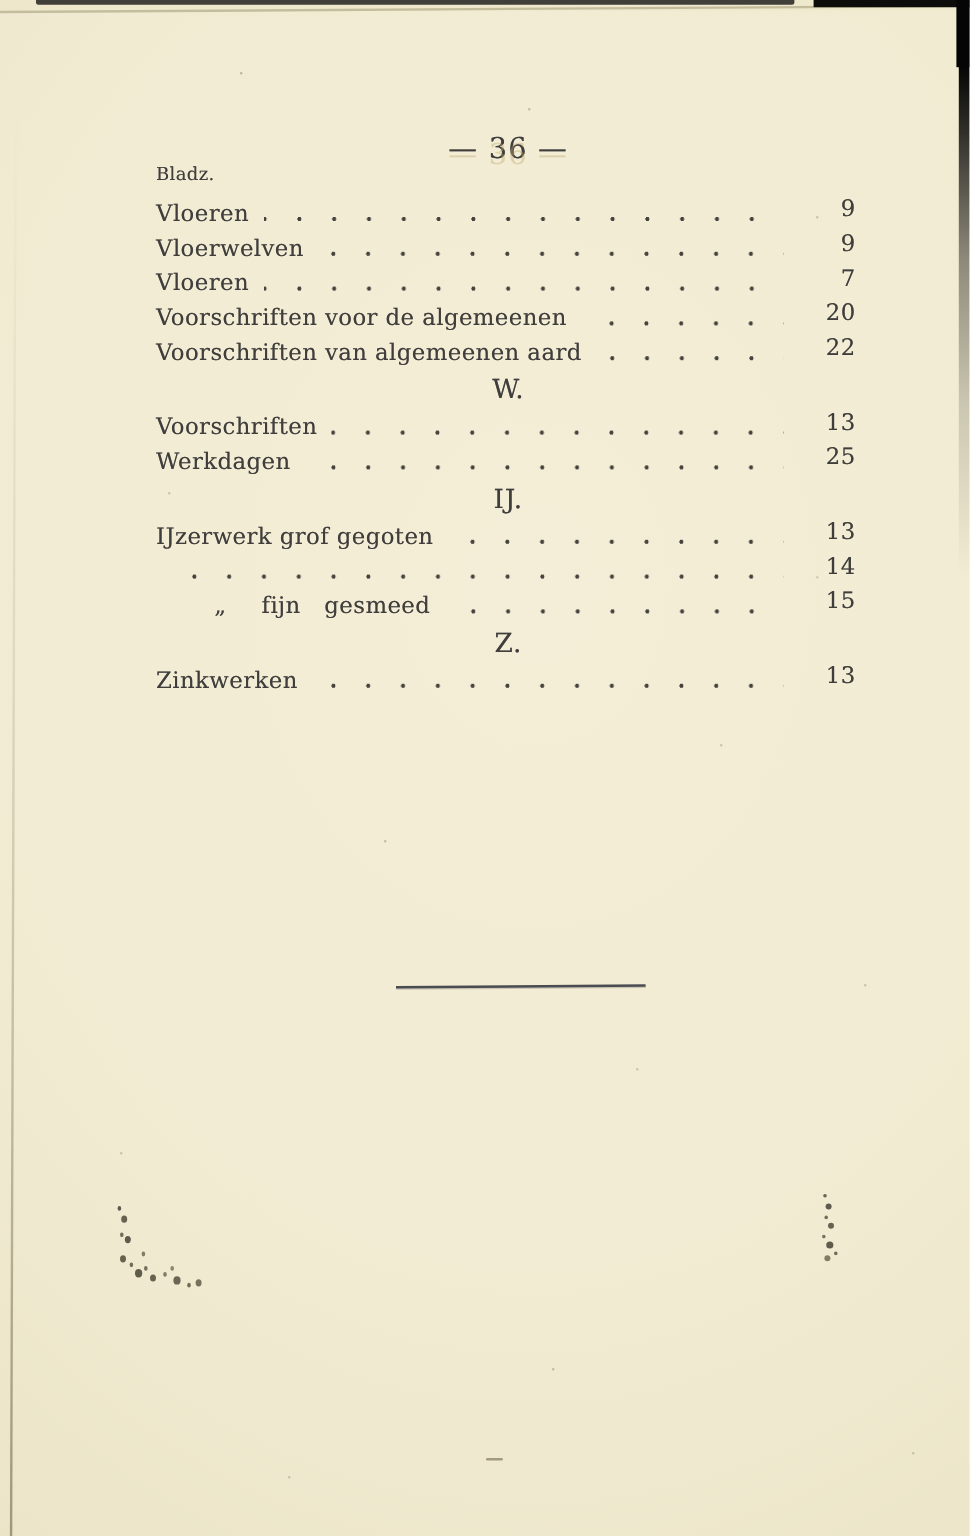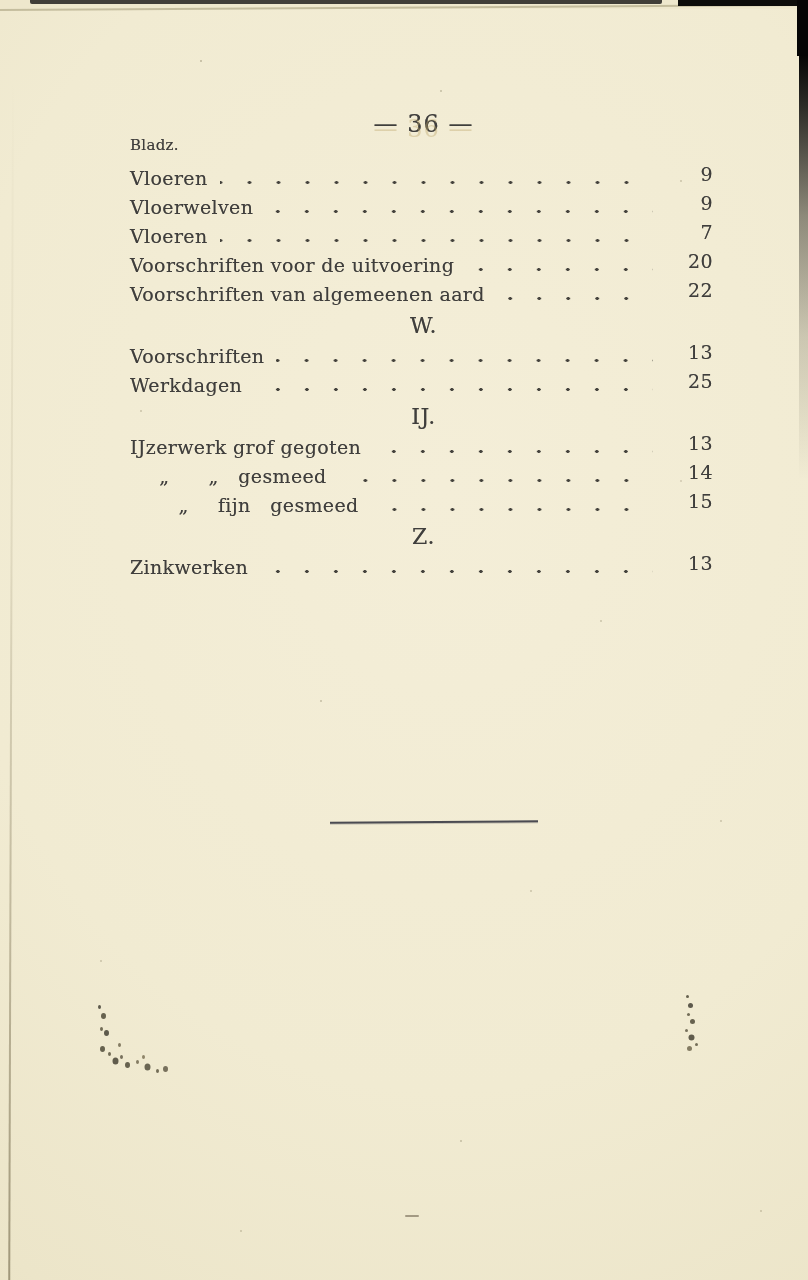--- a/index.html
+++ b/index.html
@@ -85,21 +85,21 @@
         <span class="entry-label txt">Vloerwelven</span>
         <span class="leader"></span>
         <span class="entry-page txt">9</span>
       </div>
       <div class="entry-row">
         <span class="entry-label txt">Vloeren</span>
         <span class="leader"></span>
         <span class="entry-page txt">7</span>
       </div>
       <div class="entry-row">
-        <span class="entry-label txt">Voorschriften voor de uitvoering</span>
+        <span class="entry-label txt">Voorschriften voor de algemeenen</span>
         <span class="leader"></span>
         <span class="entry-page txt">20</span>
       </div>
       <div class="entry-row">
         <span class="entry-label txt">Voorschriften van algemeenen aard</span>
         <span class="leader"></span>
         <span class="entry-page txt">22</span>
       </div>
       <div class="section-letter txt">W.</div>
       <div class="entry-row">
@@ -112,21 +112,20 @@
         <span class="leader"></span>
         <span class="entry-page txt">25</span>
       </div>
       <div class="section-letter txt">IJ.</div>
       <div class="entry-row">
         <span class="entry-label txt">IJzerwerk grof gegoten</span>
         <span class="leader"></span>
         <span class="entry-page txt">13</span>
       </div>
       <div class="entry-row">
-        <span class="entry-label txt">  „   „  gesmeed</span>
         <span class="leader"></span>
         <span class="entry-page txt">14</span>
       </div>
       <div class="entry-row">
         <span class="entry-label txt">   „  fijn  gesmeed</span>
         <span class="leader"></span>
         <span class="entry-page txt">15</span>
       </div>
       <div class="section-letter txt">Z.</div>
       <div class="entry-row">

